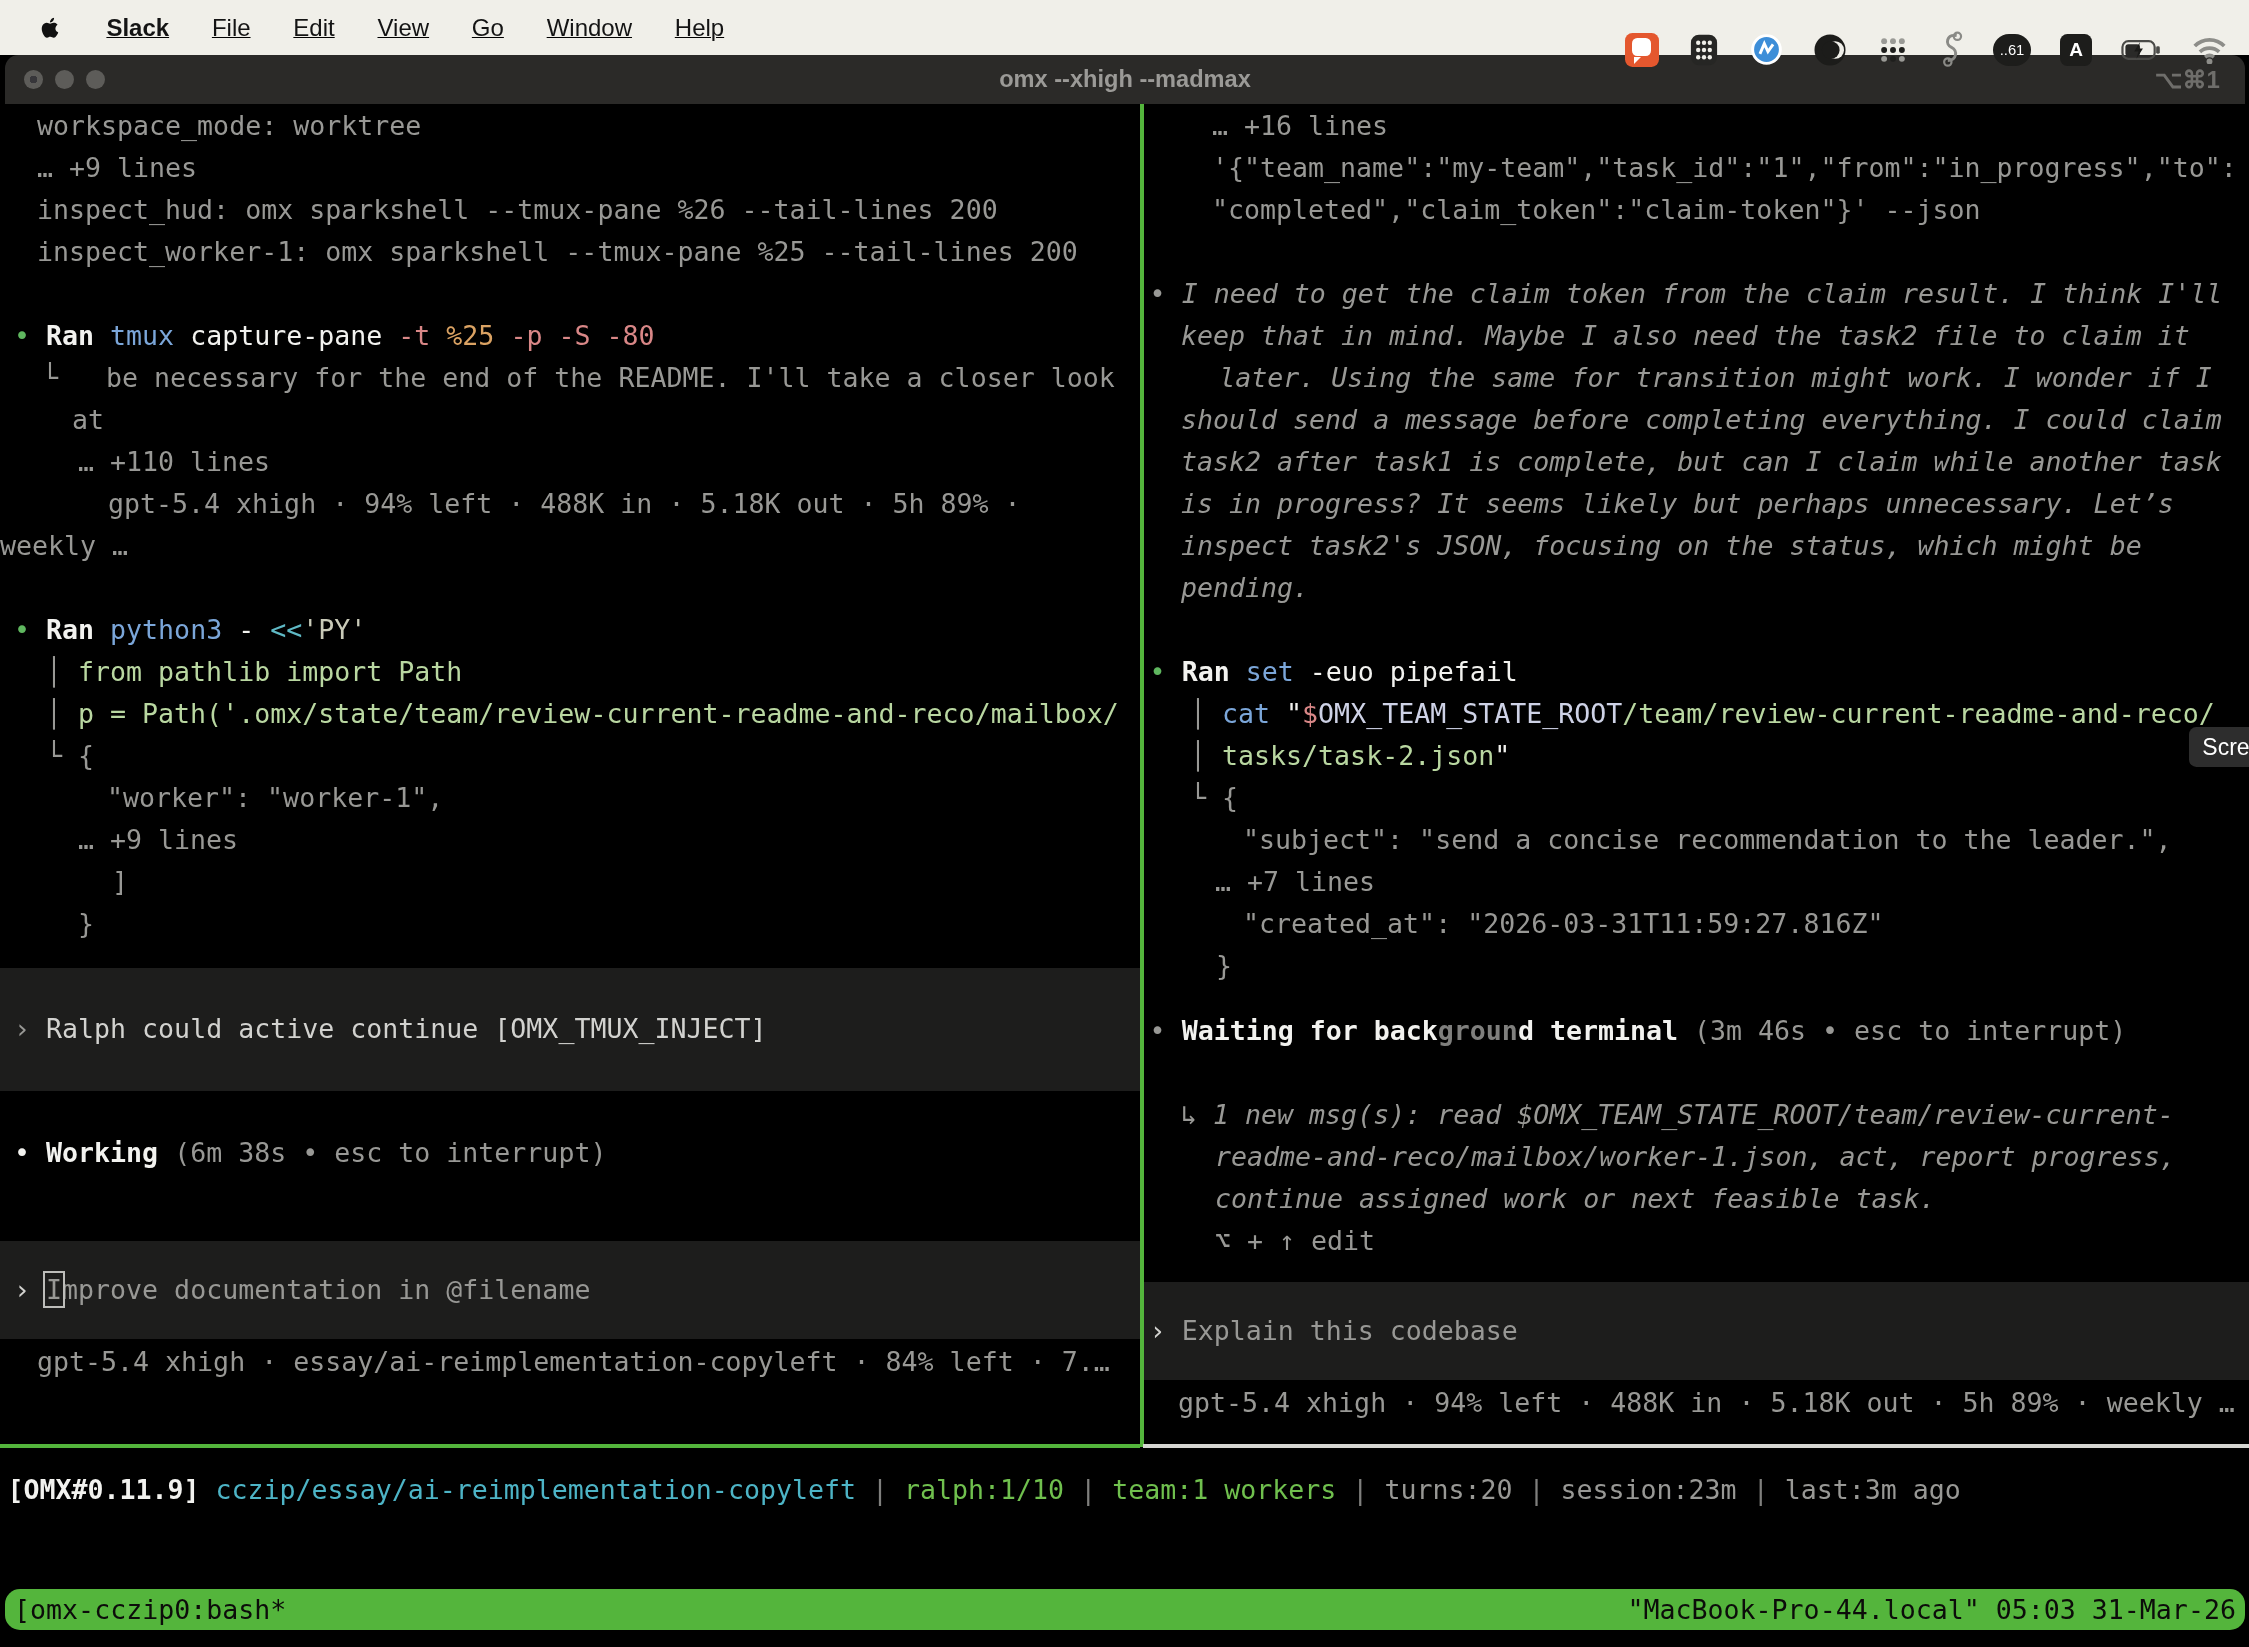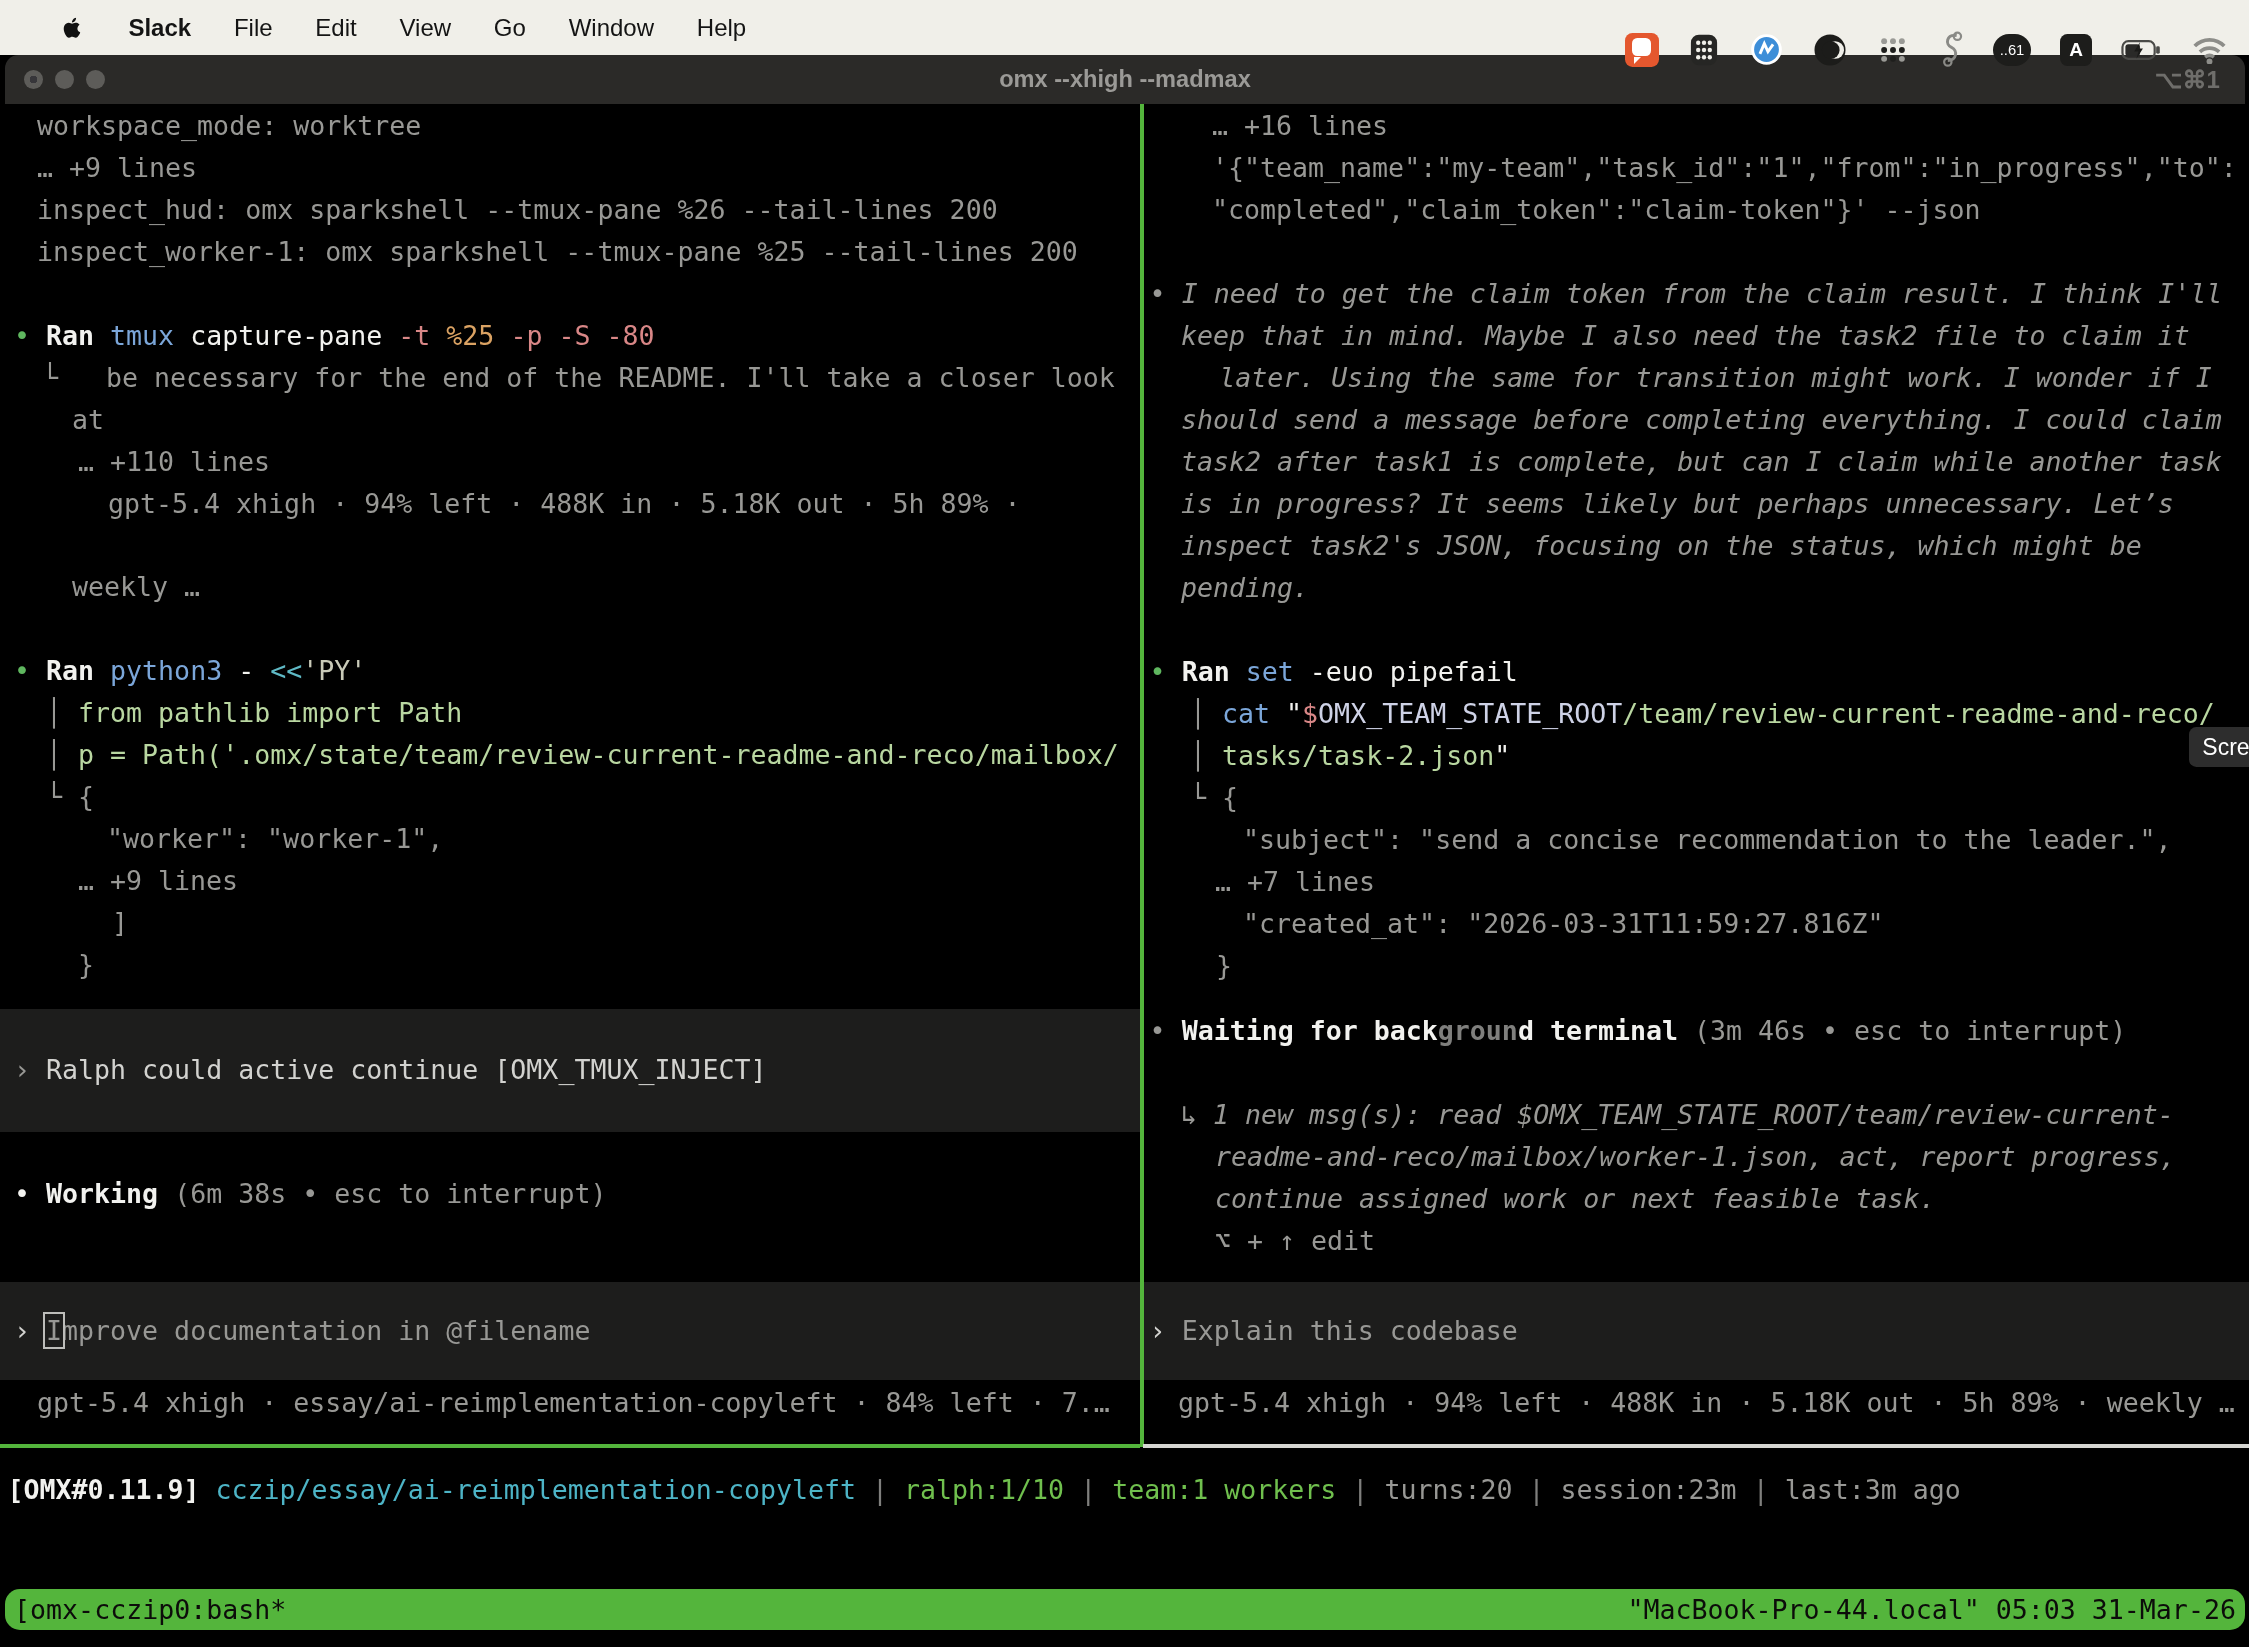--- a/index.html
+++ b/index.html
@@ -1,21 +1,21 @@
 <!DOCTYPE html>
 <html style="font-size:11.8px"><head>
 <meta charset="utf-8">
 <style>
   html,body{margin:0;padding:0;}
   body{width:2250px;height:1648px;position:relative;background:#000;overflow:hidden;
        font-family:"DejaVu Sans Mono",monospace;}
   
   .menubar{position:absolute;top:0;left:0;right:0;height:55px;background:#f0efe9;
            display:flex;align-items:center;justify-content:space-between;z-index:30;}
-  .menu-left{display:flex;align-items:center;padding-left:60px;}
+  .menu-left{display:flex;align-items:center;padding-left:38px;text-decoration:underline;}
   .apple{margin-right:22px;display:flex;align-items:center;}
   .menu-item{font-family:"Liberation Sans",sans-serif;font-size:24px;color:#141414;padding:0 21.4px;}
   .menu-item.first{font-weight:bold;}
   .menu-right{display:flex;align-items:center;gap:29px;padding-right:22px;margin-top:44px;}
   .sicon{display:flex;align-items:center;justify-content:center;}
   .badge61{width:38px;height:32px;border-radius:16px;background:#1d1d1b;color:#fff;
            font-family:"Liberation Sans",sans-serif;font-size:14.8px;display:flex;align-items:center;justify-content:center;}
   .keyA{width:32px;height:32px;border-radius:7.4px;background:#1d1d1b;color:#fff;
         font-family:"Liberation Sans",sans-serif;font-size:19px;font-weight:bold;
         display:flex;align-items:center;justify-content:center;}
@@ -178,21 +178,21 @@
       <div class="tl">
         <div class="seg-row" style="padding-left: 72px;"><span class="c-grey">at</span></div>
       </div>
       <div class="tl">
         <div class="seg-row" style="padding-left: 78px;"><span class="c-grey">… +110 lines</span></div>
       </div>
       <div class="tl">
         <div class="seg-row" style="padding-left: 108px;"><span class="c-grey">gpt-5.4 xhigh · 94% left · 488K in · 5.18K out · 5h 89% ·</span></div>
       </div>
       <div class="tl">
-        <div class="seg-row" style="padding-left: 72px; margin-top: 41px;"><span class="c-grey">weekly …</span></div>
+        <div class="seg-row" style=""><span class="c-grey">weekly …</span></div>
       </div>
       <div style="height: 42px;"></div>
       <div class="tl">
         <div class="seg-row" style="padding-left: 14px;"><span class="c-gr">• </span><span class="c-w b">Ran </span><span class="c-bl">python3 </span><span class="c-w">- </span><span class="c-cy">&lt;&lt;</span><span class="c-pq">'PY'</span></div>
       </div>
       <div class="tl">
         <div class="seg-row" style="padding-left: 46px;"><span class="c-grey">│ </span><span class="c-pg">from pathlib import Path</span></div>
       </div>
       <div class="tl">
         <div class="seg-row" style="padding-left: 46px;"><span class="c-grey">│ </span><span class="c-pg">p = Path('.omx/state/team/review-current-readme-and-reco/mailbox/</span></div>

